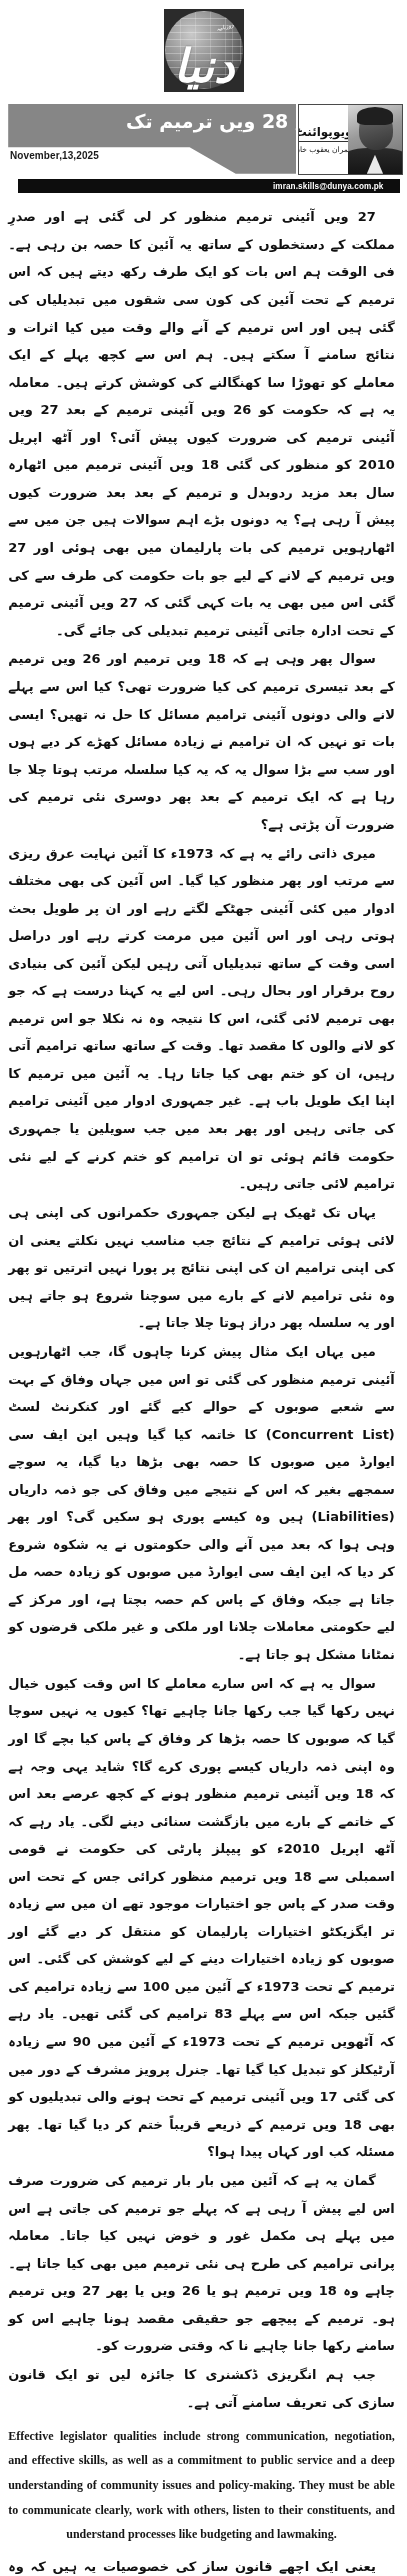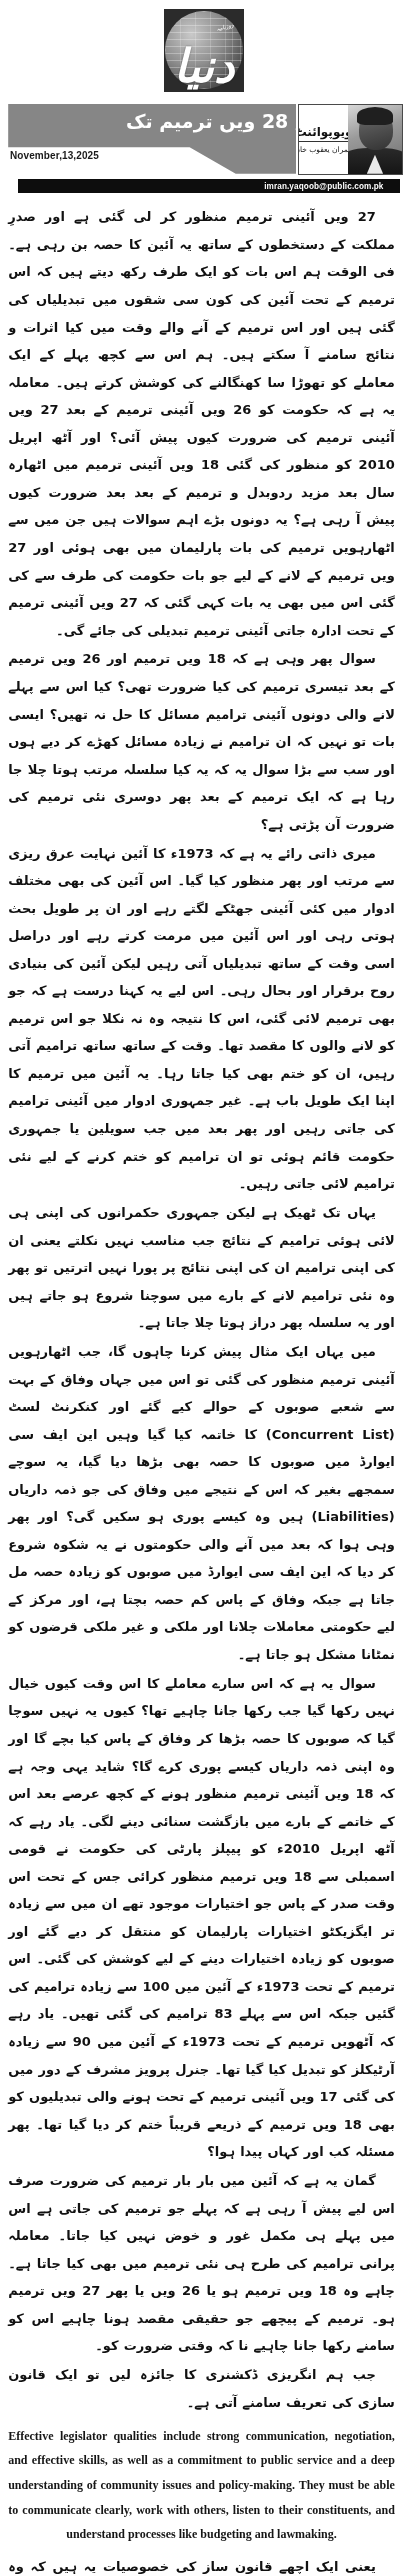--- a/index.html
+++ b/index.html
@@ -286,21 +286,21 @@
     <div class="byline-photo">
       <div class="ph-body"></div>
       <div class="ph-collar"></div>
       <div class="ph-head"></div>
       <div class="ph-hair"></div>
     </div>
   </div>
 </div>
 
 <div class="email-bar">
-  <span class="email-text">imran.yaqoob@public.com.pk</span>
+  <span class="email-text">imran.skills@dunya.com.pk</span>
 </div>
 
 <div class="article">
   <p class="urdu-para">27 ویں آئینی ترمیم منظور کر لی گئی ہے اور صدرِ مملکت کے دستخطوں کے ساتھ یہ آئین کا حصہ بن رہی ہے۔ فی الوقت ہم اس بات کو ایک طرف رکھ دیتے ہیں کہ اس ترمیم کے تحت آئین کی کون سی شقوں میں تبدیلیاں کی گئی ہیں اور اس ترمیم کے آنے والے وقت میں کیا اثرات و نتائج سامنے آ سکتے ہیں۔ ہم اس سے کچھ پہلے کے ایک معاملے کو تھوڑا سا کھنگالنے کی کوشش کرتے ہیں۔ معاملہ یہ ہے کہ حکومت کو 26 ویں آئینی ترمیم کے بعد 27 ویں آئینی ترمیم کی ضرورت کیوں پیش آئی؟ اور آٹھ اپریل 2010 کو منظور کی گئی 18 ویں آئینی ترمیم میں اٹھارہ سال بعد مزید ردوبدل و ترمیم کے بعد بعد ضرورت کیوں پیش آ رہی ہے؟ یہ دونوں بڑے اہم سوالات ہیں جن میں سے اٹھارہویں ترمیم کی بات پارلیمان میں بھی ہوئی اور 27 ویں ترمیم کے لانے کے لیے جو بات حکومت کی طرف سے کی گئی اس میں بھی یہ بات کہی گئی کہ 27 ویں آئینی ترمیم کے تحت ادارہ جاتی آئینی ترمیم تبدیلی کی جائے گی۔</p>
   <p class="urdu-para">سوال پھر وہی ہے کہ 18 ویں ترمیم اور 26 ویں ترمیم کے بعد تیسری ترمیم کی کیا ضرورت تھی؟ کیا اس سے پہلے لانے والی دونوں آئینی ترامیم مسائل کا حل نہ تھیں؟ ایسی بات تو نہیں کہ ان ترامیم نے زیادہ مسائل کھڑے کر دیے ہوں اور سب سے بڑا سوال یہ کہ یہ کیا سلسلہ مرتب ہوتا چلا جا رہا ہے کہ ایک ترمیم کے بعد پھر دوسری نئی ترمیم کی ضرورت آن پڑتی ہے؟</p>
   <p class="urdu-para">میری ذاتی رائے یہ ہے کہ 1973ء کا آئین نہایت عرق ریزی سے مرتب اور پھر منظور کیا گیا۔ اس آئین کی بھی مختلف ادوار میں کئی آئینی جھٹکے لگتے رہے اور ان پر طویل بحث ہوتی رہی اور اس آئین میں مرمت کرتے رہے اور دراصل اسی وقت کے ساتھ تبدیلیاں آتی رہیں لیکن آئین کی بنیادی روح برقرار اور بحال رہی۔ اس لیے یہ کہنا درست ہے کہ جو بھی ترمیم لائی گئی، اس کا نتیجہ وہ نہ نکلا جو اس ترمیم کو لانے والوں کا مقصد تھا۔ وقت کے ساتھ ساتھ ترامیم آتی رہیں، ان کو ختم بھی کیا جاتا رہا۔ یہ آئین میں ترمیم کا اپنا ایک طویل باب ہے۔ غیر جمہوری ادوار میں آئینی ترامیم کی جاتی رہیں اور پھر بعد میں جب سویلین یا جمہوری حکومت قائم ہوئی تو ان ترامیم کو ختم کرنے کے لیے نئی ترامیم لائی جاتی رہیں۔</p>
   <p class="urdu-para">یہاں تک ٹھیک ہے لیکن جمہوری حکمرانوں کی اپنی ہی لائی ہوئی ترامیم کے نتائج جب مناسب نہیں نکلتے یعنی ان کی اپنی ترامیم ان کی اپنی نتائج پر پورا نہیں اترتیں تو پھر وہ نئی ترامیم لانے کے بارے میں سوچنا شروع ہو جاتے ہیں اور یہ سلسلہ پھر دراز ہوتا چلا جاتا ہے۔</p>
   <p class="urdu-para">میں یہاں ایک مثال پیش کرنا چاہوں گا، جب اٹھارہویں آئینی ترمیم منظور کی گئی تو اس میں جہاں وفاق کے بہت سے شعبے صوبوں کے حوالے کیے گئے اور کنکرنٹ لسٹ (Concurrent List) کا خاتمہ کیا گیا وہیں این ایف سی ایوارڈ میں صوبوں کا حصہ بھی بڑھا دیا گیا، یہ سوچے سمجھے بغیر کہ اس کے نتیجے میں وفاق کی جو ذمہ داریاں (Liabilities) ہیں وہ کیسے پوری ہو سکیں گی؟ اور پھر وہی ہوا کہ بعد میں آنے والی حکومتوں نے یہ شکوہ شروع کر دیا کہ این ایف سی ایوارڈ میں صوبوں کو زیادہ حصہ مل جاتا ہے جبکہ وفاق کے پاس کم حصہ بچتا ہے، اور مرکز کے لیے حکومتی معاملات چلانا اور ملکی و غیر ملکی قرضوں کو نمٹانا مشکل ہو جاتا ہے۔</p>
   <p class="urdu-para">سوال یہ ہے کہ اس سارے معاملے کا اس وقت کیوں خیال نہیں رکھا گیا جب رکھا جانا چاہیے تھا؟ کیوں یہ نہیں سوچا گیا کہ صوبوں کا حصہ بڑھا کر وفاق کے پاس کیا بچے گا اور وہ اپنی ذمہ داریاں کیسے پوری کرے گا؟ شاید یہی وجہ ہے کہ 18 ویں آئینی ترمیم منظور ہونے کے کچھ عرصے بعد اس کے خاتمے کے بارے میں بازگشت سنائی دینے لگی۔ یاد رہے کہ آٹھ اپریل 2010ء کو پیپلز پارٹی کی حکومت نے قومی اسمبلی سے 18 ویں ترمیم منظور کرائی جس کے تحت اس وقت صدر کے پاس جو اختیارات موجود تھے ان میں سے زیادہ تر ایگزیکٹو اختیارات پارلیمان کو منتقل کر دیے گئے اور صوبوں کو زیادہ اختیارات دینے کے لیے کوشش کی گئی۔ اس ترمیم کے تحت 1973ء کے آئین میں 100 سے زیادہ ترامیم کی گئیں جبکہ اس سے پہلے 83 ترامیم کی گئی تھیں۔ یاد رہے کہ آٹھویں ترمیم کے تحت 1973ء کے آئین میں 90 سے زیادہ آرٹیکلز کو تبدیل کیا گیا تھا۔ جنرل پرویز مشرف کے دور میں کی گئی 17 ویں آئینی ترمیم کے تحت ہونے والی تبدیلیوں کو بھی 18 ویں ترمیم کے ذریعے قریباً ختم کر دیا گیا تھا۔ پھر مسئلہ کب اور کہاں پیدا ہوا؟</p>
   <p class="urdu-para">گمان یہ ہے کہ آئین میں بار بار ترمیم کی ضرورت صرف اس لیے پیش آ رہی ہے کہ پہلے جو ترمیم کی جاتی ہے اس میں پہلے ہی مکمل غور و خوض نہیں کیا جاتا۔ معاملہ پرانی ترامیم کی طرح ہی نئی ترمیم میں بھی کیا جاتا ہے۔ چاہے وہ 18 ویں ترمیم ہو یا 26 ویں یا پھر 27 ویں ترمیم ہو۔ ترمیم کے پیچھے جو حقیقی مقصد ہونا چاہیے اس کو سامنے رکھا جانا چاہیے نا کہ وقتی ضرورت کو۔</p>

